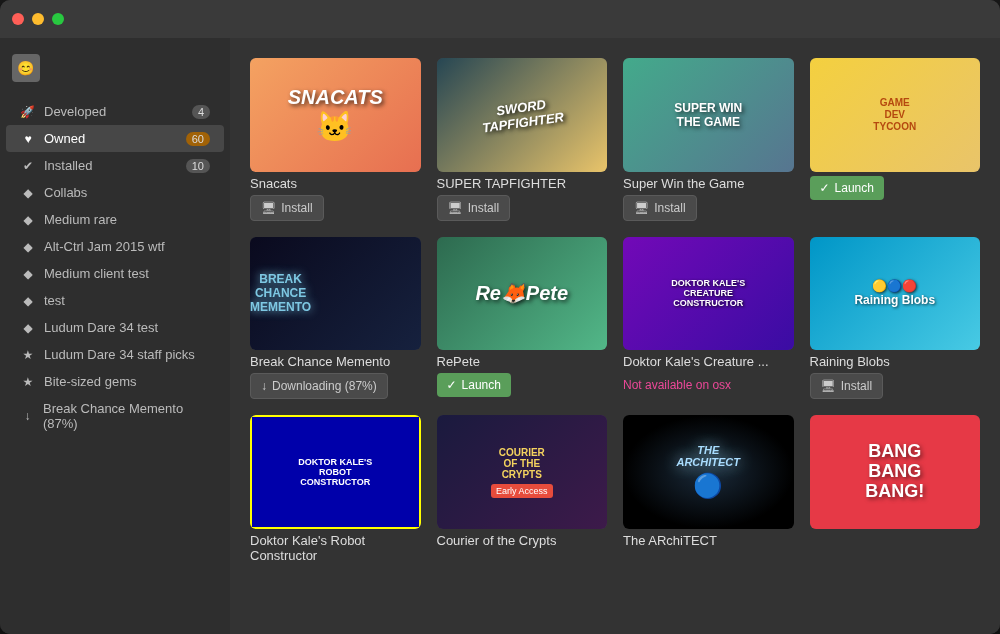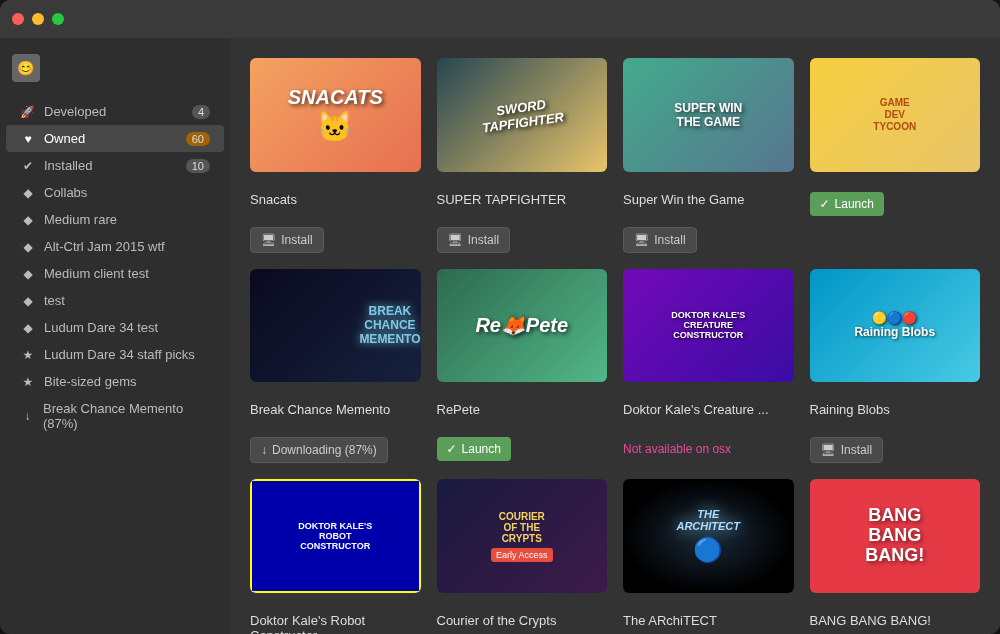--- a/index.html
+++ b/index.html
@@ -97,21 +97,21 @@
       padding: 20px;
     }
     .games-grid {
       display: grid;
       grid-template-columns: repeat(4, 1fr);
       gap: 16px;
     }
     .game-card {
       display: flex;
       flex-direction: column;
-      gap: 20px;
+      gap: 4px;
     }
     .game-thumbnail {
       width: 100%;
       aspect-ratio: 3/2;
       border-radius: 6px;
       overflow: hidden;
       position: relative;
       background: #444;
     }
     .game-thumbnail-img {
@@ -301,21 +301,21 @@
       </div>
     </div>
     <button class="game-action-btn btn-launch">
       <span>✓</span>
       <span>Launch</span>
     </button>
   </div>
           <div class="game-card">
     <div class="game-thumbnail">
       <div class="game-thumbnail-img">
-        <div style="background:linear-gradient(135deg,#0a0a1e,#16213e);width:100%;height:100%;display:flex;align-items:center;justify-content:flex-end;">
+        <div style="background:linear-gradient(135deg,#0a0a1e,#16213e);width:100%;height:100%;display:flex;align-items:center;justify-content:flex-start;">
       <div style="color:#7ec8e3;font-size:12px;font-weight:900;text-align:center;text-shadow:0 0 10px #7ec8e3;">BREAK<br>CHANCE<br>MEMENTO</div>
     </div>
       </div>
     </div>
     <span class="game-title">Break Chance Memento</span>
     <button class="game-action-btn btn-download">
       <span>↓</span>
       <span>Downloading (87%)</span>
     </button>
   </div>
@@ -394,19 +394,18 @@
 
   </div>
           <div class="game-card">
     <div class="game-thumbnail">
       <div class="game-thumbnail-img">
         <div style="background:#e63946;width:100%;height:100%;display:flex;align-items:center;justify-content:center;">
       <div style="color:#fff;font-size:18px;font-weight:900;text-align:center;line-height:1.1;text-shadow:2px 2px 4px rgba(0,0,0,0.5);">BANG<br>BANG<br>BANG!</div>
     </div>
       </div>
     </div>
-    <span class="game-title">BANG BANG BANG!</span>
 
   </div>
         </div>
     </div>
   </div>
 </div>
 
 </body></html>

